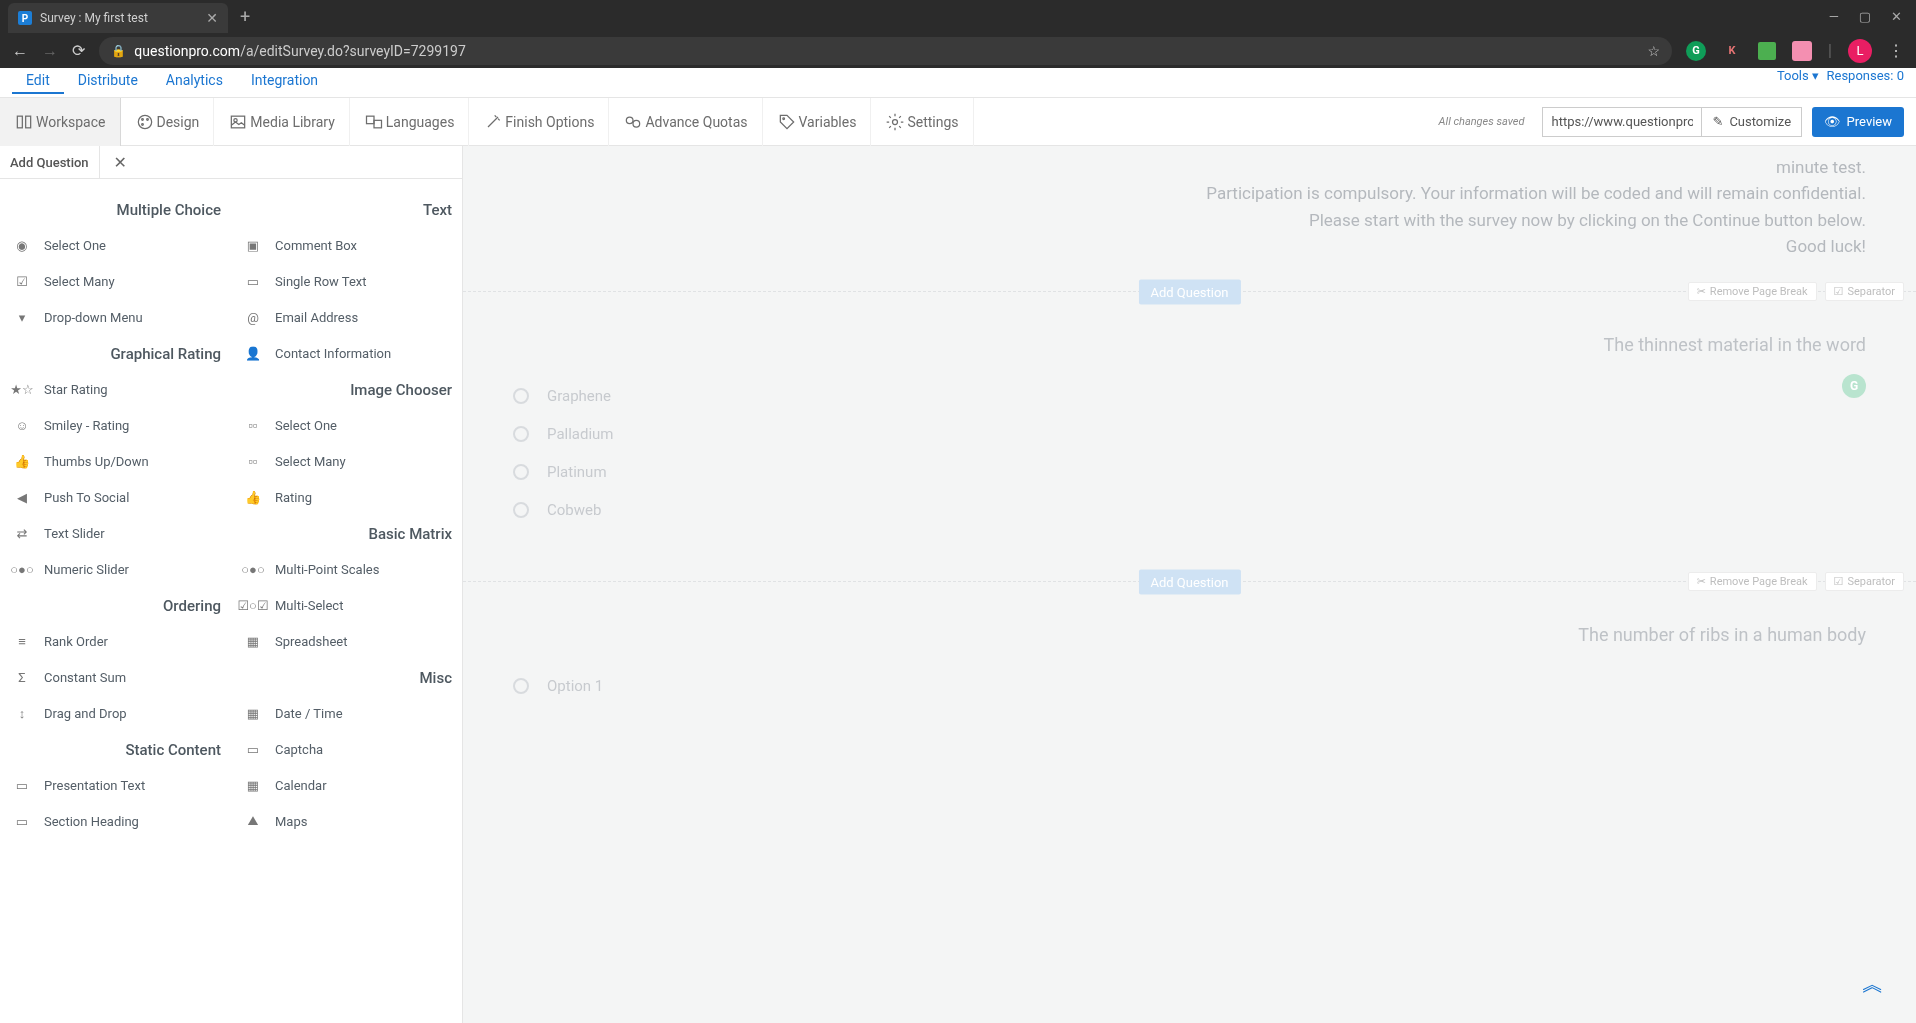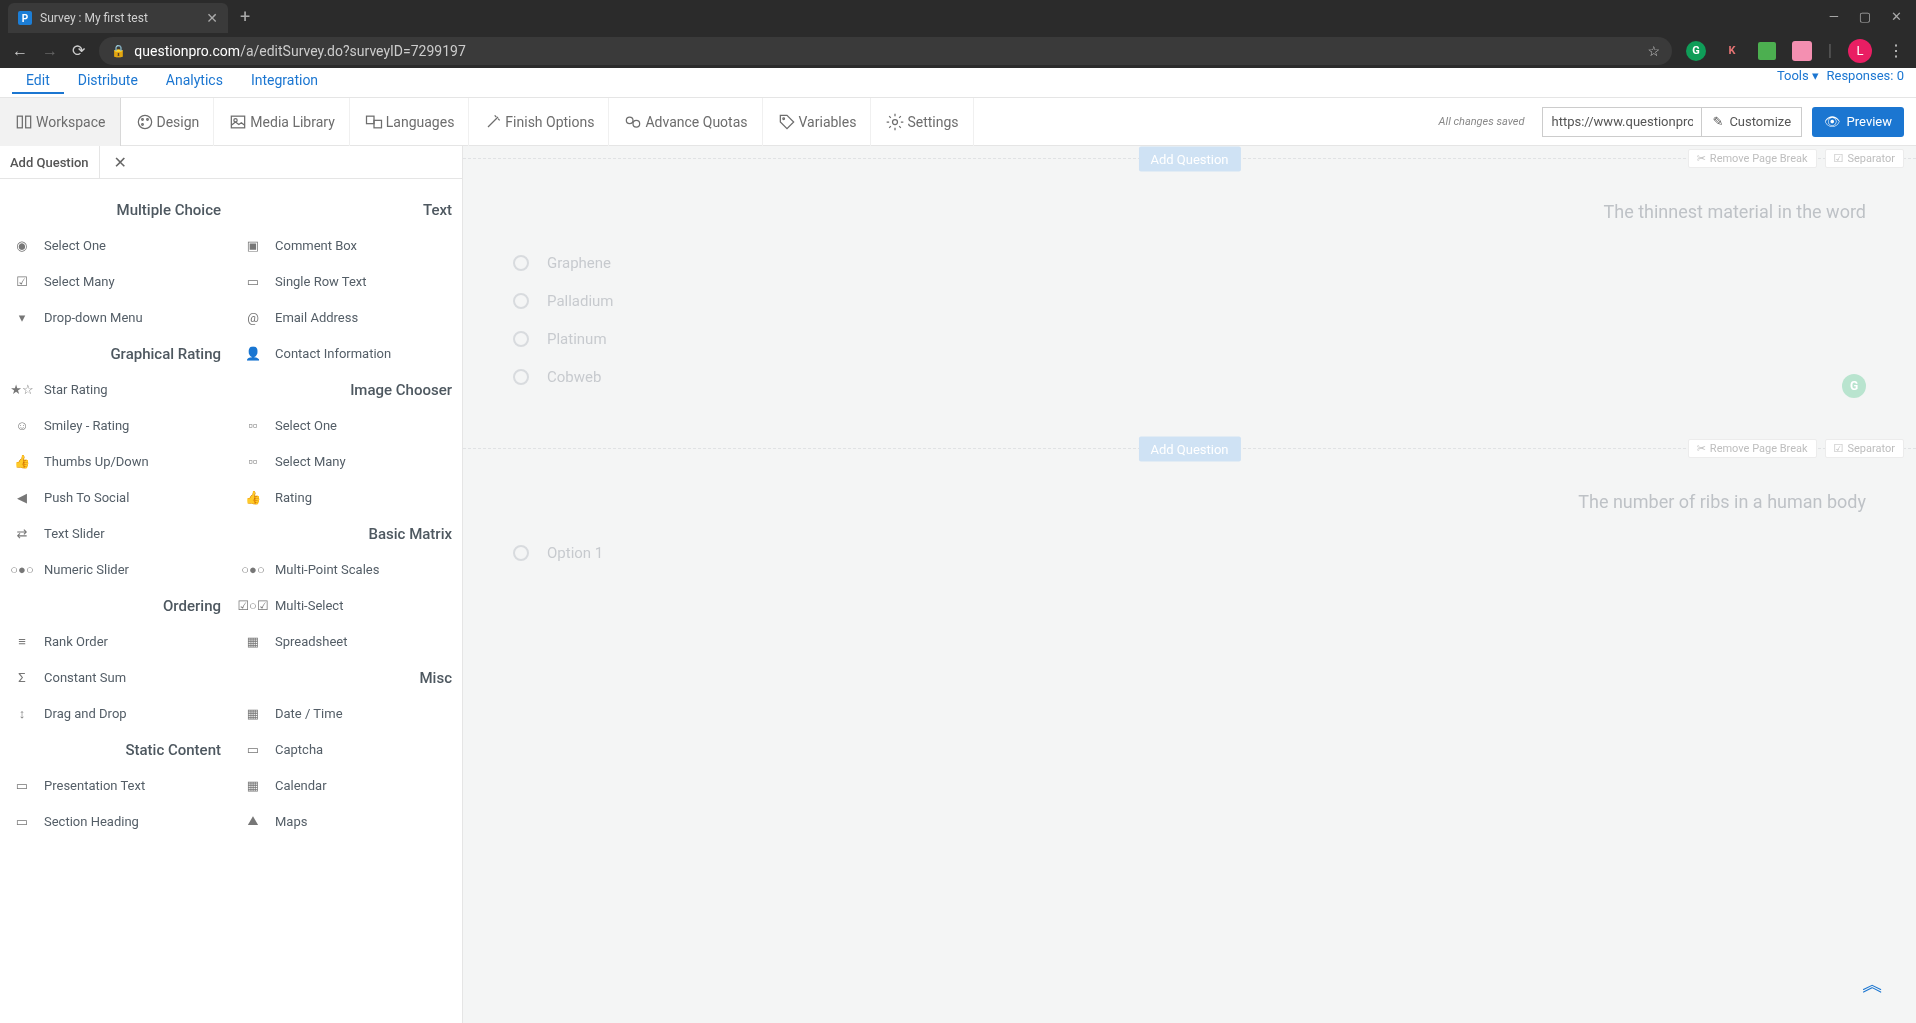--- a/index.html
+++ b/index.html
@@ -345,20 +345,26 @@
           </div>
         <div class="question-type">
             <span class="qtype-icon">⛰</span>
             <span>Maps</span>
           </div>
       </div>
     </div>
   </div>
 
   <div class="content">
+    <div class="intro-block">
+      <div>minute test.</div>
+      <div>Participation is compulsory. Your information will be coded and will remain confidential.</div>
+      <div>Please start with the survey now by clicking on the Continue button below.</div>
+      <div>Good luck!</div>
+    </div>
 
     <div class="divider-row">
       <div class="add-q-btn">Add Question</div>
       <div class="div-right">
         <span class="chip">
             <span>✂</span>
             <span>Remove Page Break</span>
           </span>
         <span class="chip">
             <span>☑</span>

